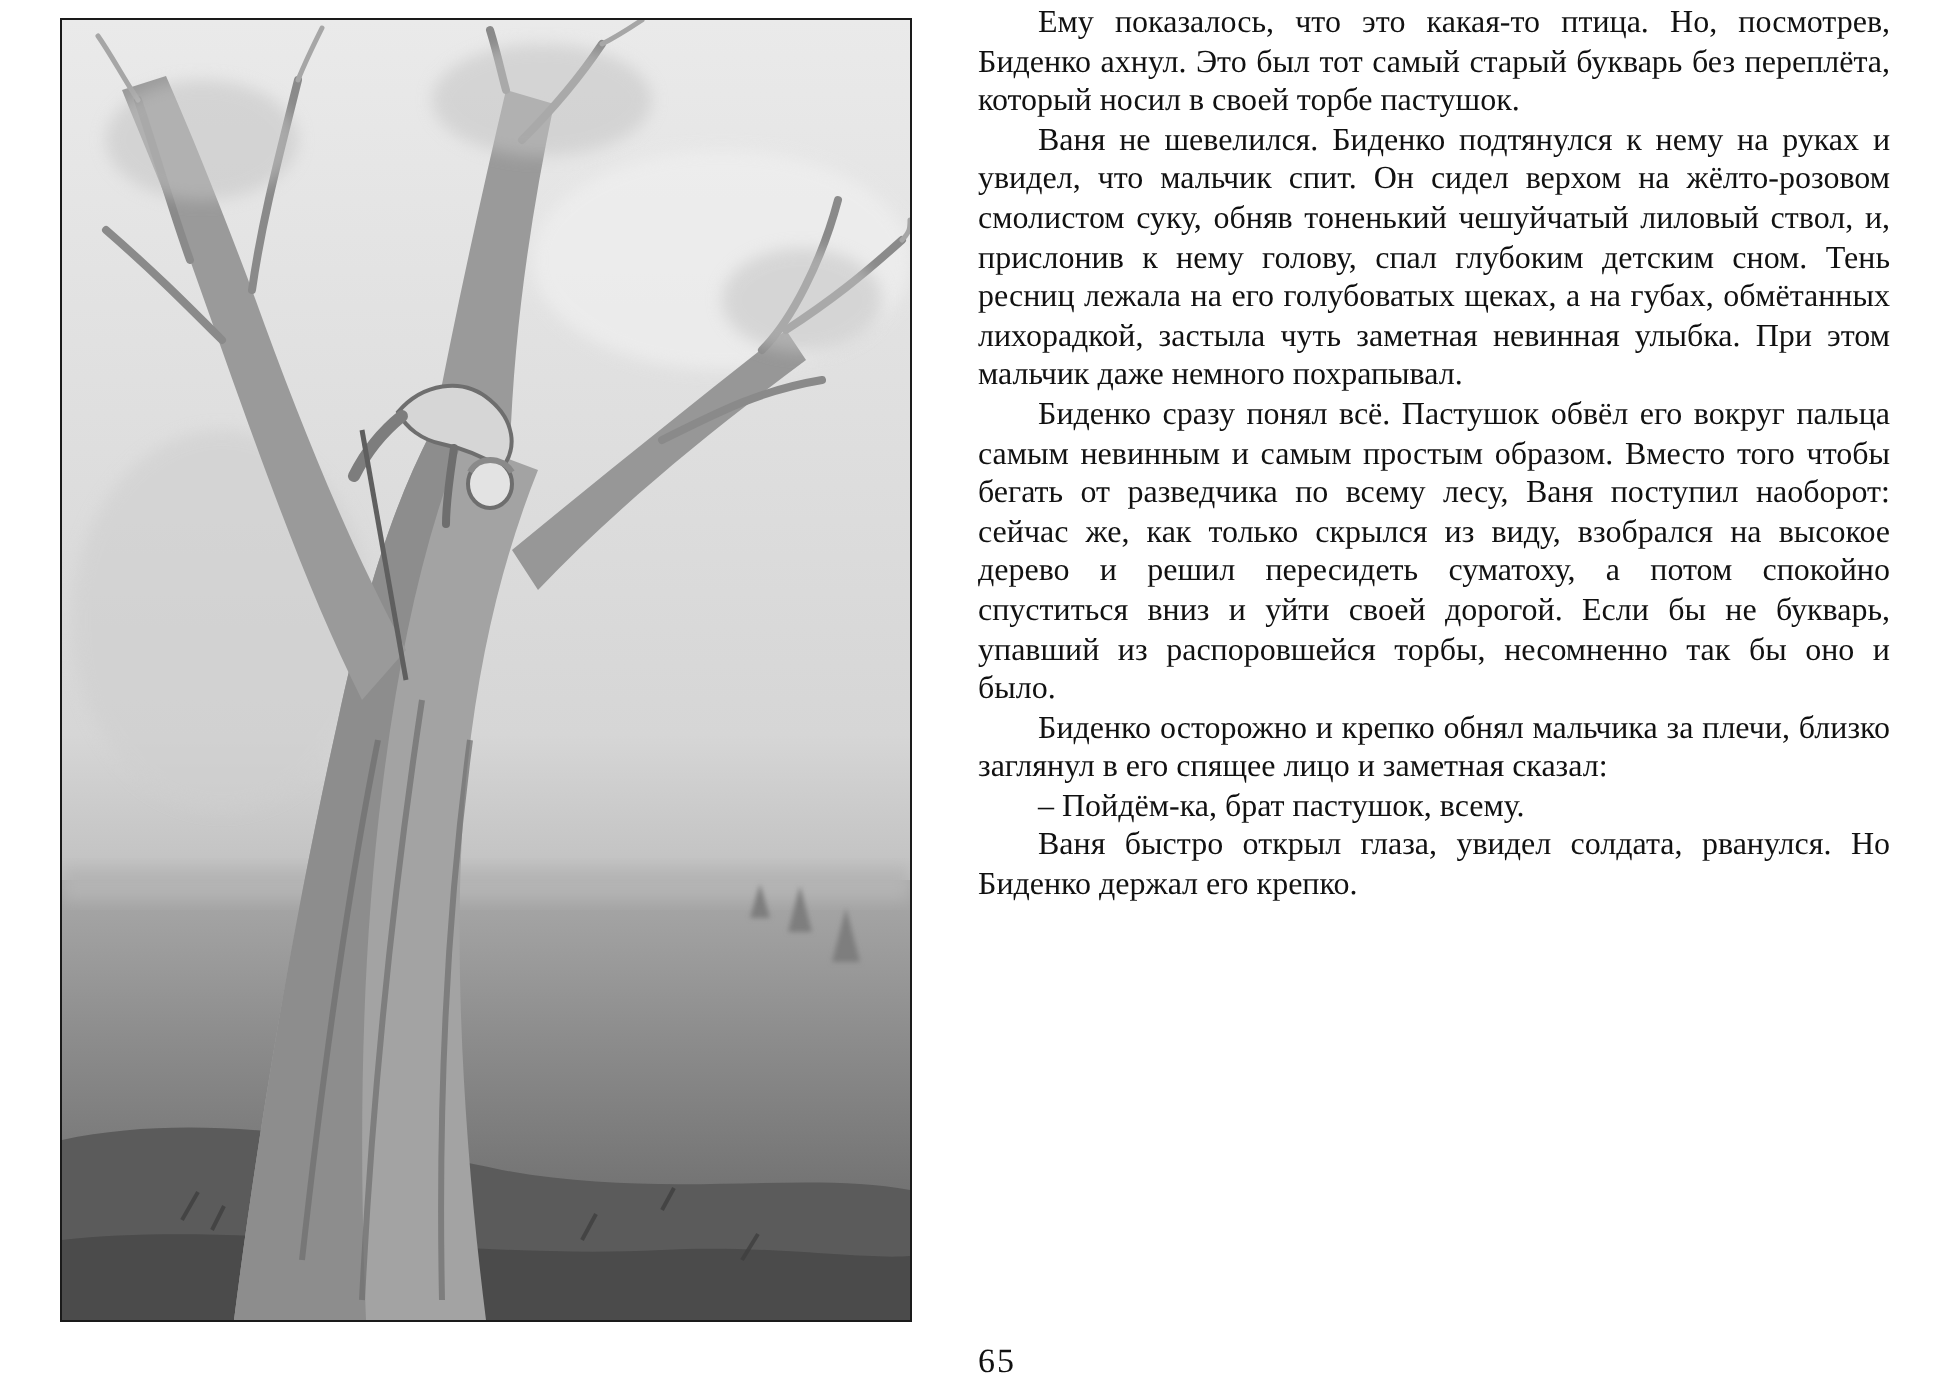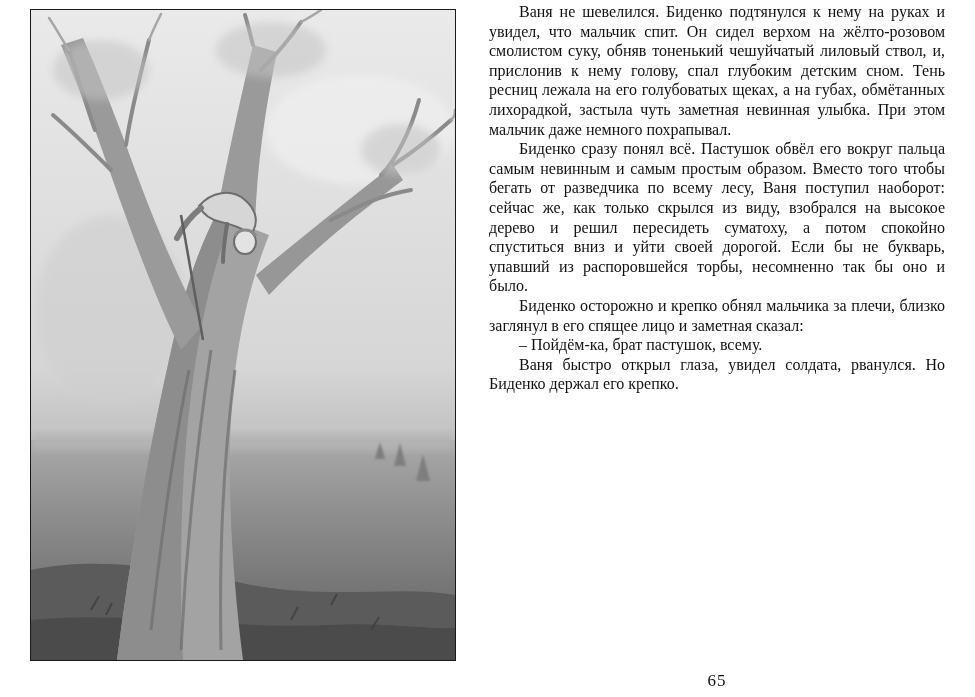--- a/index.html
+++ b/index.html
@@ -34,21 +34,21 @@
     text-align: justify;
     hyphens: auto;
     -webkit-hyphens: auto;
   }
   .text-column p { margin: 0; text-indent: 30px; }
   .page-number {
     position: absolute;
     left: 489px;
     top: 671px;
     width: 456px;
-    text-align: center;
+    text-align: left;
     font-size: 17px;
     letter-spacing: 1px;
   }
 </style>
 </head>
 <body>
 
 <div class="page">
 
   <div class="illustration" role="img" aria-label="Серая акварельная иллюстрация: мальчик спит на ветке большого корявого дерева">
@@ -138,20 +138,21 @@
         <path d="M60 600 l8 -14"></path>
           <path d="M75 605 l6 -12"></path>
         <path d="M260 610 l7 -13"></path>
           <path d="M300 595 l6 -11"></path>
         <path d="M340 620 l8 -13"></path>
       </g>
     </svg>
   </div>
 
   <div class="text-column" lang="ru">
+    <p>Ему показалось, что это какая-то птица. Но, посмотрев, Биденко ахнул. Это был тот самый старый букварь без переплёта, который носил в своей торбе пастушок.</p>
     <p>Ваня не шевелился. Биденко подтянулся к нему на руках и увидел, что мальчик спит. Он сидел верхом на жёлто-розовом смолистом суку, обняв тоненький чешуйчатый лиловый ствол, и, прислонив к нему голову, спал глубоким детским сном. Тень ресниц лежала на его голубоватых щеках, а на губах, обмётанных лихорадкой, застыла чуть заметная невинная улыбка. При этом мальчик даже немного похрапывал.</p>
     <p>Биденко сразу понял всё. Пастушок обвёл его вокруг пальца самым невинным и самым простым образом. Вместо того чтобы бегать от разведчика по всему лесу, Ваня поступил наоборот: сейчас же, как только скрылся из виду, взобрался на высокое дерево и решил пересидеть суматоху, а потом спокойно спуститься вниз и уйти своей дорогой. Если бы не букварь, упавший из распоровшейся торбы, несомненно так бы оно и было.</p>
     <p>Биденко осторожно и крепко обнял мальчика за плечи, близко заглянул в его спящее лицо и заметная сказал:</p>
     <p>– Пойдём-ка, брат пастушок, всему.</p>
     <p>Ваня быстро открыл глаза, увидел солдата, рванулся. Но Биденко держал его крепко.</p>
   </div>
 
   <div class="page-number">65</div>
 
 </div>

